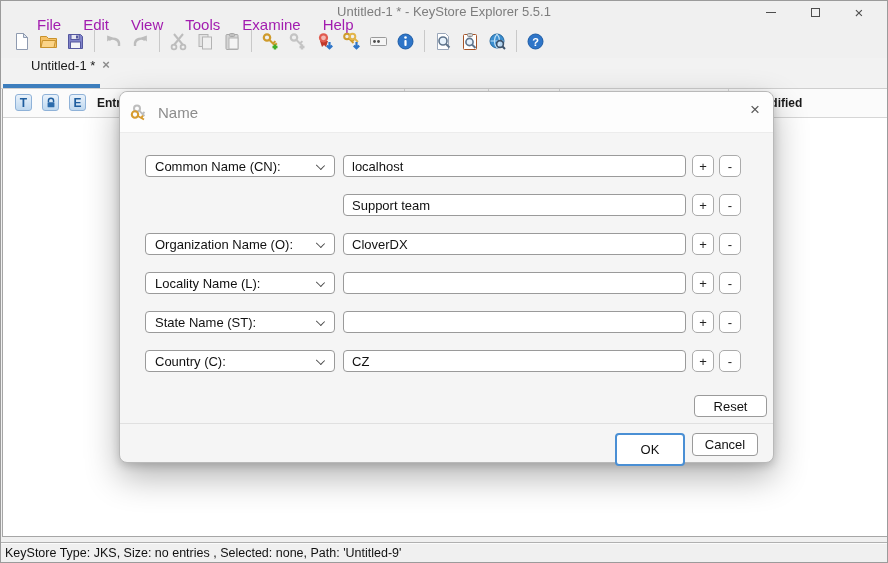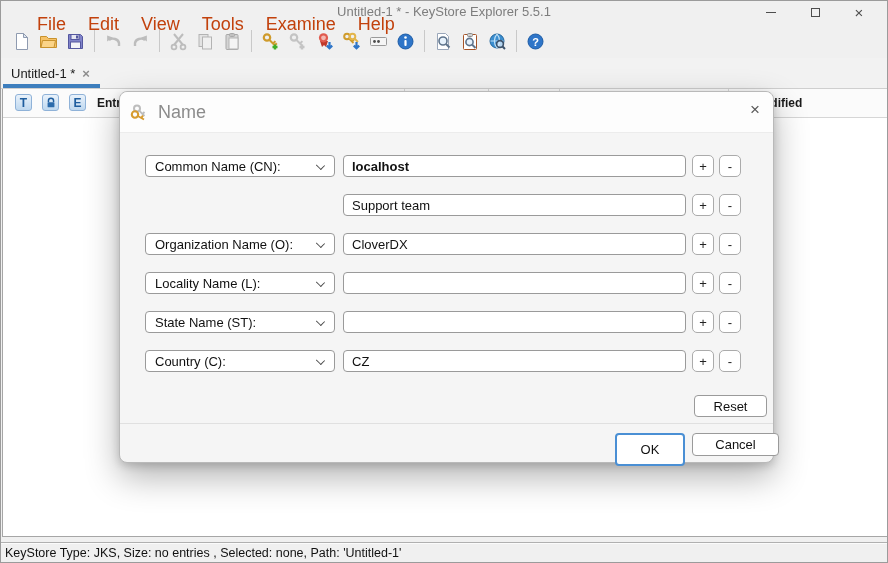--- a/index.html
+++ b/index.html
@@ -4,41 +4,41 @@
 <style>
   * { margin:0; padding:0; box-sizing:border-box; cursor:default; }
   html,body { width:888px; height:563px; }
   body { font-family:"Liberation Sans", sans-serif; background:#e9e9e9; }
   #window { position:relative; width:888px; height:563px; background:#f0f0f0;
             border:1px solid #9b9b9b; overflow:hidden; }
 
   
   #menubar { position:absolute; left:0; top:0; width:100%; height:23px;
              display:flex; align-items:center; padding-left:25px; }
-  .menu-item { font-size:18px; color:#c2410c; padding:2px 11px;margin-top:24px; }
+  .menu-item { font-size:15px; color:#a21caf; padding:2px 11px;margin-top:24px; }
   #win-title { position:absolute; left:50%; top:3px; transform:translateX(-50%);
                font-size:13px; color:#7d7d7d; white-space:nowrap; }
   #win-controls { position:absolute; right:6px; top:0; height:23px; display:flex; }
   .wc { width:44px; height:23px; display:flex; align-items:center; justify-content:center; color:#4d4d4d; }
   .wc .dash { width:10px; border-top:1px solid #4d4d4d; }
   .wc .maxsq { width:9px; height:9px; border:1px solid #4d4d4d; }
   .wc.close { font-size:15px; line-height:1; }
 
   
   #toolbar { position:absolute; left:0; top:23px; width:100%; height:34px;
              display:flex; align-items:center; padding-left:7px; }
   .tbtn { width:27px; height:26px; display:flex; align-items:center; justify-content:center; }
   .tsep { width:1px; height:22px; background:#c9c9c9; margin:0 5px; }
   .tbtn svg { width:19px; height:19px; }
 
   
   #tabbar { position:absolute; left:0; top:57px; width:100%; height:31px;
             background:#f2f2f2; border-bottom:1px solid #cfcfcf; }
   #tab { position:absolute; left:0; top:0; width:101px; height:30px;
-         display:flex; align-items:center; padding-left:10px; gap:7px; }
+         display:flex; padding-left:30px; gap:7px; }
   #tab-label { font-size:13px; color:#1a1a1a; white-space:nowrap; }
   #tab-close { font-size:13px; font-weight:bold; color:#8d8d8d; line-height:1; }
   #tab-underline { position:absolute; left:2px; top:26px; width:97px; height:4px; background:#3d7ebd; }
 
   
   #panel { position:absolute; left:1px; top:88px; width:886px; height:448px;
            background:#ffffff; border:1px solid #a6a6a6; border-top:none; }
   #thead { position:absolute; left:0; top:0; width:100%; height:29px;
            background:#fbfbfb; border-bottom:1px solid #d6d6d6; }
   .hsep { position:absolute; top:0; width:1px; height:28px; background:#d9d9d9; }
@@ -56,21 +56,21 @@
   #status-text { font-size:12.5px; color:#111; white-space:nowrap; }
 
   
   #dialog { position:absolute; left:118px; top:90px; width:655px; height:372px;
             background:#f5f5f5; border:1px solid #b9b9b9; border-radius:8px;
             box-shadow:0 14px 34px rgba(0,0,0,.30), 0 3px 9px rgba(0,0,0,.16); }
   #dlg-titlebar { position:absolute; left:0; top:0; width:100%; height:41px;
                   background:#fdfdfd; border-radius:8px 8px 0 0;
                   border-bottom:1px solid #ececec;
                   display:flex; align-items:center; padding-left:9px; gap:9px; }
-  #dlg-title { font-size:18px; color:#8c8c8c; }
+  #dlg-title { font-size:15px; color:#8c8c8c; }
   #dlg-close { position:absolute; right:13px; top:9px; font-size:17px; color:#5a5a5a; line-height:1; }
   .combo { position:absolute; left:25px; width:190px; height:22px; background:#fff;
            border:1px solid #9a9a9a; border-radius:4px; display:flex; align-items:center;
            padding:0 9px; font-size:13px; color:#111; }
   .combo .chev { position:absolute; right:10px; top:6px; width:7px; height:7px;
                  border-right:1.6px solid #4a4a4a; border-bottom:1.6px solid #4a4a4a;
                  transform:rotate(45deg) scale(1,.85); }
   .field { position:absolute; left:223px; width:343px; height:22px; background:#fff;
            border:1px solid #9a9a9a; border-radius:4px; padding:0 8px; font-size:13px;
            color:#111; font-family:"Liberation Sans",sans-serif; outline:none; }
@@ -261,40 +261,40 @@
       <span class="hlabel" style="left:94px;">Entry Name</span>
       <span class="hlabel" style="left:722px;">Last Modified</span>
       <div class="hsep" style="left:401px;"></div>
       <div class="hsep" style="left:485px;"></div>
       <div class="hsep" style="left:556px;"></div>
       <div class="hsep" style="left:725px;"></div>
     </div>
   </div>
 
   <div id="statusbar">
-    <span id="status-text">KeyStore Type: JKS, Size: no entries , Selected: none, Path: 'Untitled-1'</span>
+    <span id="status-text">KeyStore Type: JKS, Size: no entries , Selected: none, Path: 'Untitled-9'</span>
   </div>
 
   <div id="dialog">
     <div id="dlg-titlebar">
       <svg viewBox="0 0 20 20" width="20" height="20">
         <circle cx="8" cy="6.5" r="3" fill="none" stroke="#bdbdbd" stroke-width="2"></circle>
         <path d="M10.2 8.7 L15.5 14 M13.5 12 l2 -2" fill="none" stroke="#bdbdbd" stroke-width="1.8"></path>
         <circle cx="6" cy="12.5" r="3.2" fill="none" stroke="#d79b2e" stroke-width="2.1"></circle>
         <path d="M8.8 14 L15 17.5 M12.5 15.8 l1.4 -2.4" fill="none" stroke="#d79b2e" stroke-width="1.9"></path>
       </svg>
       <span id="dlg-title">Name</span>
       <span id="dlg-close">×</span>
     </div>
 
     <div class="combo" style="top:63px;">
       <span>Common Name (CN):</span>
       <span class="chev"></span>
     </div>
-    <input class="field" style="top: 63px; font-weight: bold;" value="localhost">
+    <input class="field" style="top: 63px;" value="localhost">
     <div class="sq" style="left:572px; top:63px;">+</div>
     <div class="sq" style="left:599px; top:63px;">-</div>
 
     <input class="field" style="top: 102px;" value="Support team">
     <div class="sq" style="left:572px; top:102px;">+</div>
     <div class="sq" style="left:599px; top:102px;">-</div>
 
     <div class="combo" style="top:141px;">
       <span>Organization Name (O):</span>
       <span class="chev"></span>
@@ -323,16 +323,16 @@
       <span>Country (C):</span>
       <span class="chev"></span>
     </div>
     <input class="field" style="top: 258px;" value="CZ">
     <div class="sq" style="left:572px; top:258px;">+</div>
     <div class="sq" style="left:599px; top:258px;">-</div>
 
     <div class="btn" style="left:574px; top:303px; width:73px; height:22px;">Reset</div>
     <div id="dlg-hr"></div>
     <div class="btn" id="btn-ok" style="left:495px; top:341px; width:70px; height:33px;">OK</div>
-    <div class="btn" style="left:572px; top:341px; width:87px; height:23px;">Cancel</div>
+    <div class="btn" style="left:572px; top:341px; width:66px; height:23px;">Cancel</div>
   </div>
 
 </div>
 
 </body></html>

